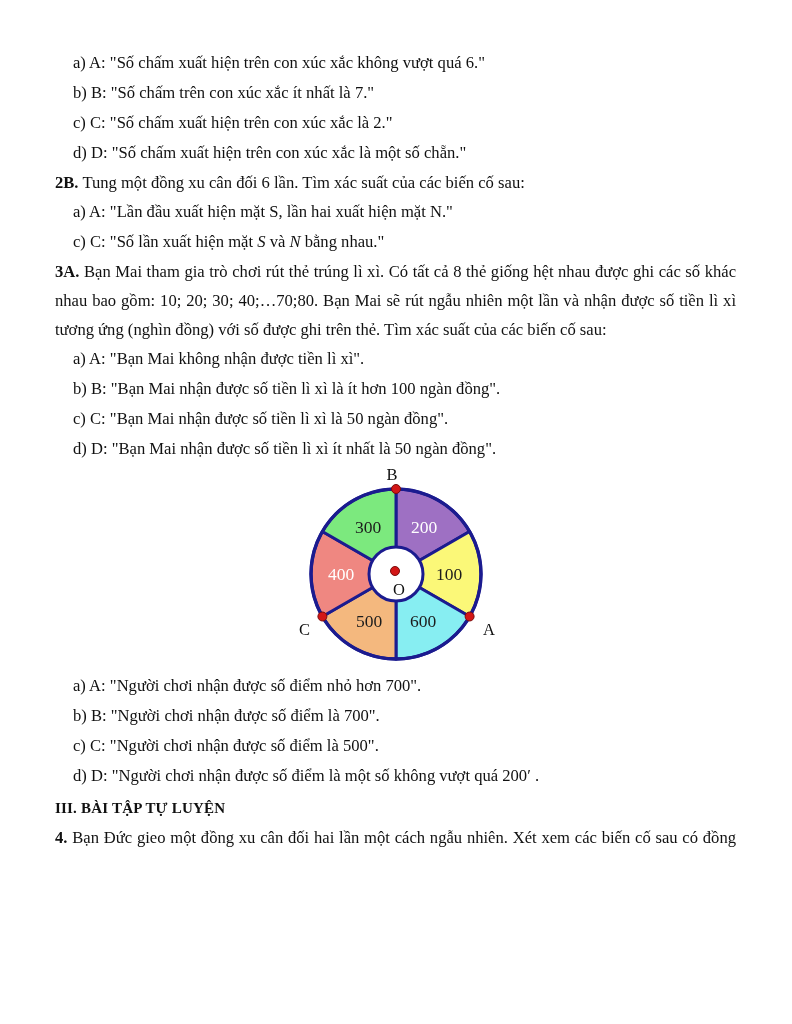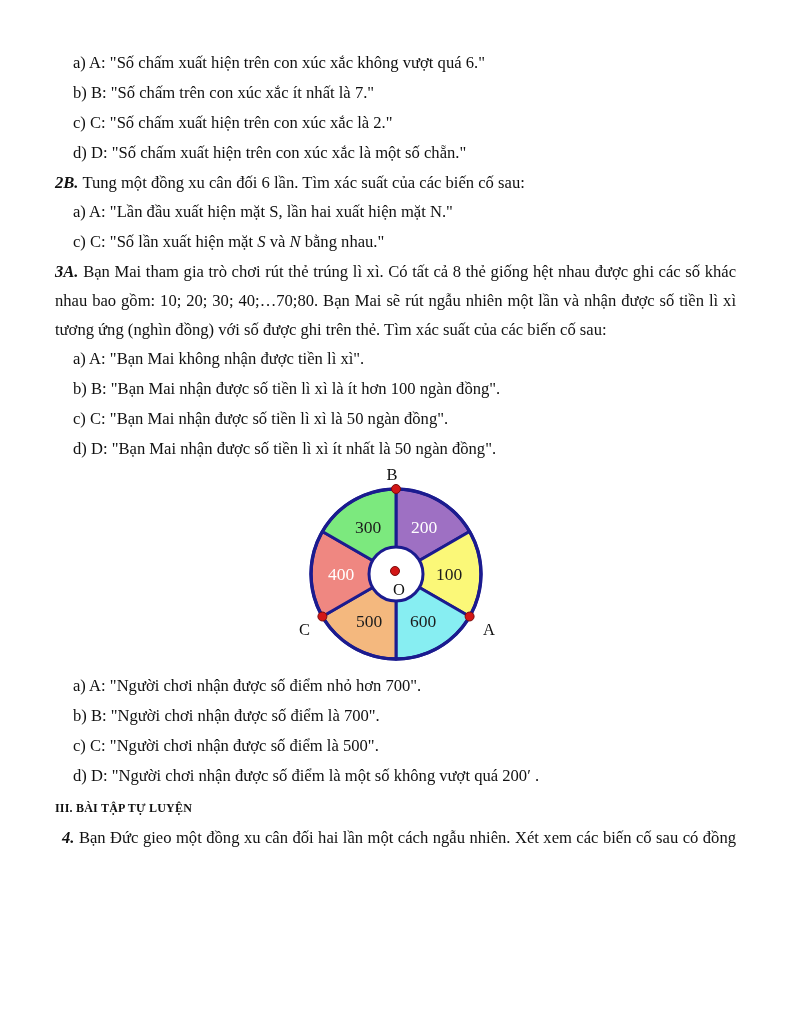--- a/index.html
+++ b/index.html
@@ -4,26 +4,26 @@
 <style>
   html, body { margin: 0; padding: 0; background: #ffffff; }
   body {
     width: 792px; height: 1024px; overflow: hidden;
     font-family: "Liberation Serif", "DejaVu Serif", serif;
     font-size: 16.6px; line-height: 29px; color: #111111;
   }
   .doc { padding: 48px 56px 0 55px; }
   .para { margin: 0; }
   .just { text-align: justify; }
-  .jlast { text-align: justify; text-align-last: justify; margin-left: 7px; }
+  .jlast { text-align: justify; text-align-last: justify; }
   .item { margin: 0 0 1px 18px; }
-  .lbl { font-weight: bold; font-style: italic; }
+  .lbl { font-weight: bold; }
   .vr { font-style: italic; }
   .section-heading {
-    font-size: 12px; font-weight: bold; line-height: 29px;
+    font-size: 15px; font-weight: bold; line-height: 29px;
     margin: 4px 0 0 0; letter-spacing: 0.2px;
   }
   figure.wheel-figure { margin: 4px auto; width: 250px; height: 200px; }
   .sector { stroke: #1b1b8f; stroke-width: 3; stroke-linejoin: round; }
   .rim { fill: none; stroke: #1b1b8f; stroke-width: 3.4; }
   .hub { fill: #ffffff; stroke: #1b1b8f; stroke-width: 3; }
   .dot { stroke: #7a0c0c; stroke-width: 1; }
   .sector-label { font-family: "Liberation Serif", serif; font-size: 17.5px; text-anchor: middle; }
   .point-label { font-family: "Liberation Serif", serif; font-size: 16.5px; fill: #111111; }
 </style>

